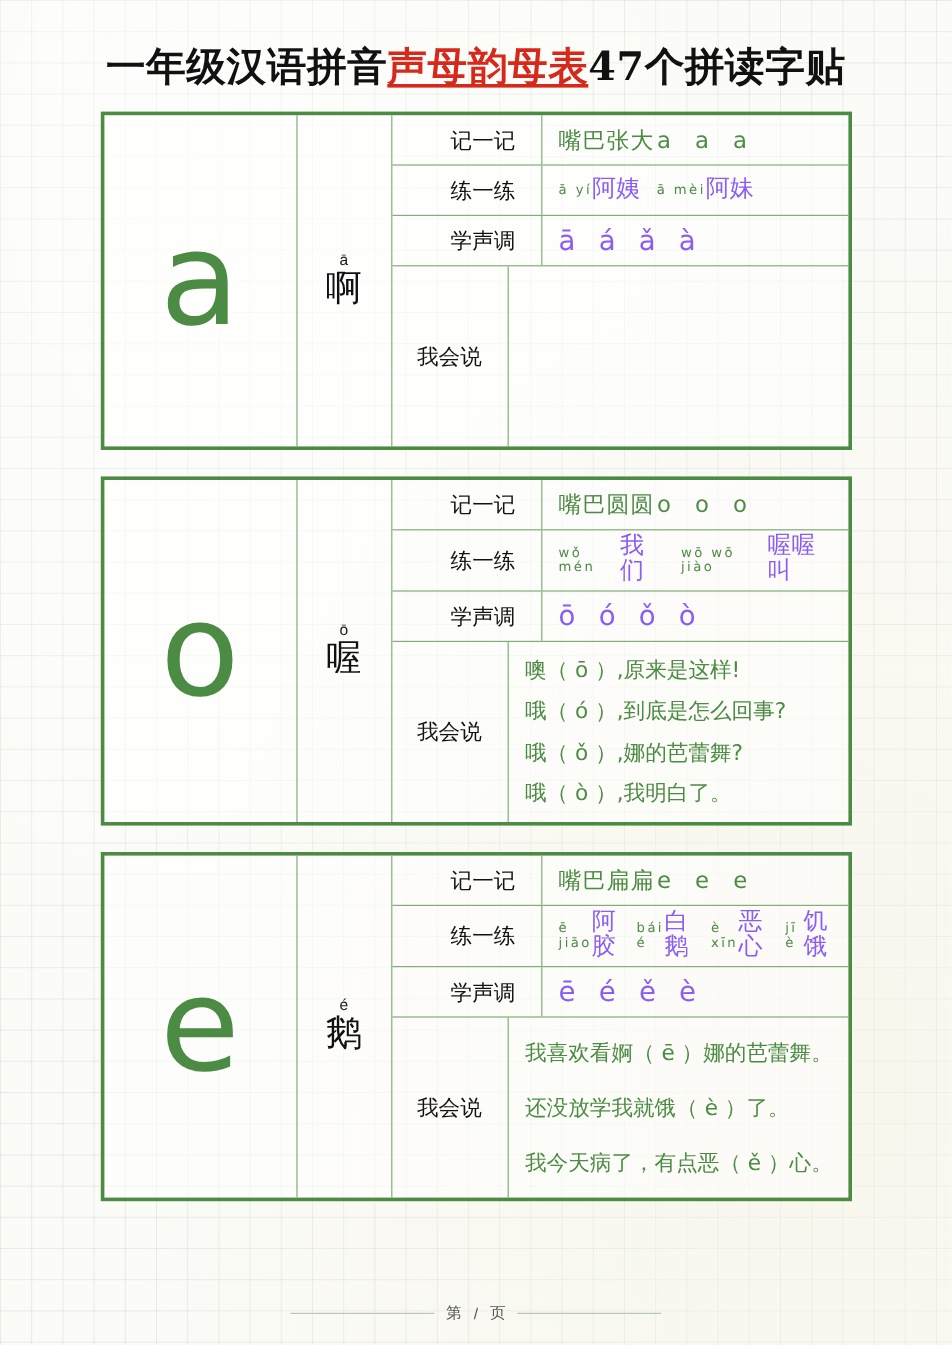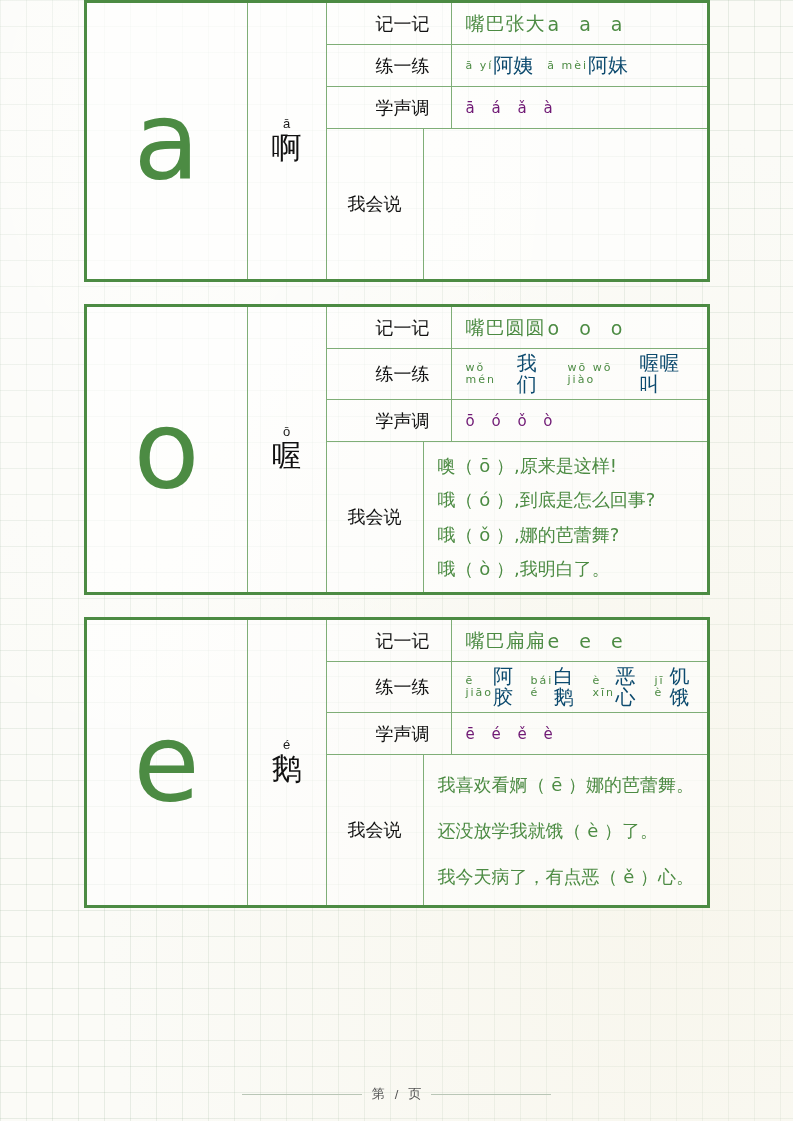--- a/index.html
+++ b/index.html
@@ -132,22 +132,22 @@
   .row-body {
     flex: 1 1 auto;
     display: flex;
     align-items: center;
     padding: 4px 12px 4px 14px;
     font-size: 19px;
     color: #4c8b43;
     font-family: "DejaVu Sans", sans-serif;
   }
   .row-body.tones {
-    color: #701a75;
-    font-size: 15px;
+    color: #8b5cf6;
+    font-size: 23px;
     letter-spacing: 6px;
   }
   .row-body.memo {
     letter-spacing: 1px;
   }
   .row-body.memo .lat { letter-spacing: 7px; margin-left: 2px;}
 
   
   .ruby-wrap {
     display: flex;
@@ -160,21 +160,22 @@
     line-height: 1.05;
     justify-content: center;
   }
   .ruby-top {
     font-size: 11px;
     color: #4c8b43;
     letter-spacing: 2px;
   }
   .ruby-bottom {
     font-size: 20px;
-    color: #0c4a6e;
+    color: #8b5cf6;
+    font-family: Liberation Mono, monospace;
   }
 
   
   .say-row {
     display: flex;
     align-items: stretch;
     min-height: 150px;
   }
   .say-label {
     width: 96px;
@@ -222,20 +223,23 @@
   }
 </style>
 </head>
 <body>
 
 <div class="page-grid"></div>
 <div class="page-wash"></div>
 
 <div class="content">
 
+  <div class="title">
+    <span>一年级汉语拼音</span><span class="hl">声母韵母表</span><span>47个拼读字贴</span>
+  </div>
 
   <div class="card">
     <div class="card-inner">
       <div class="letter-col">
         <div class="big-letter">a</div>
       </div>
       <div class="hanzi-col">
         <div class="hanzi-pinyin">ā</div>
         <div class="hanzi-char">啊</div>
       </div>

